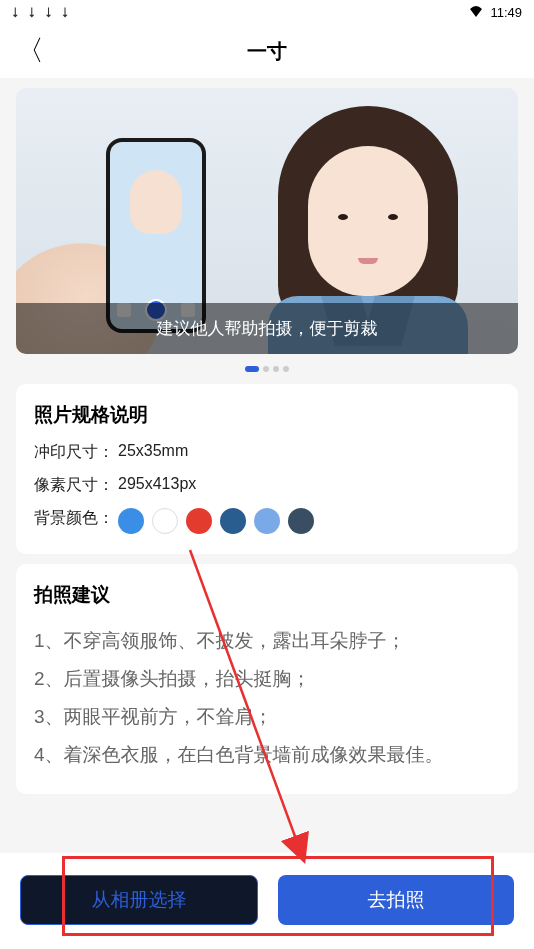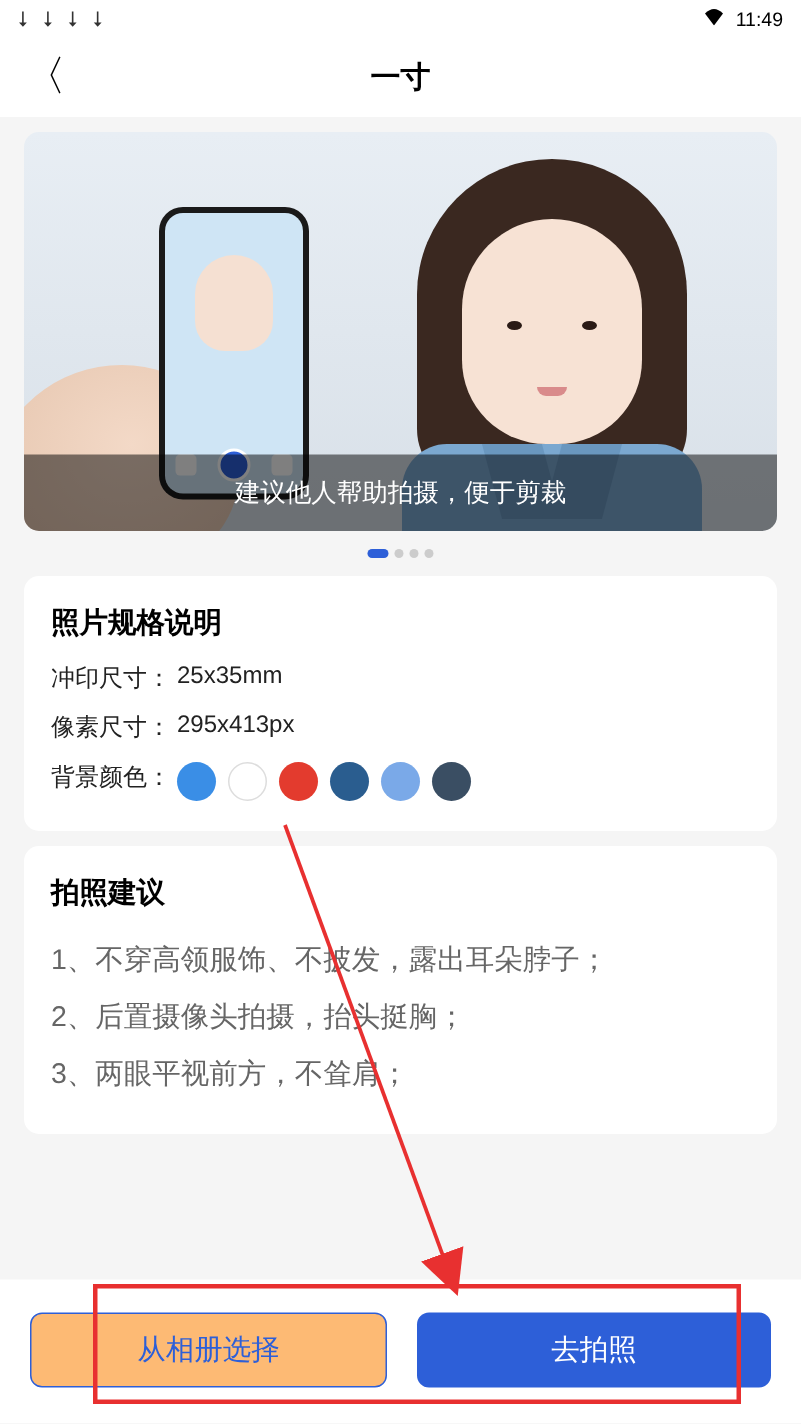--- a/index.html
+++ b/index.html
@@ -187,21 +187,21 @@
     .btn {
       flex: 1;
       height: 50px;
       border-radius: 8px;
       font-size: 19px;
       display: flex;
       align-items: center;
       justify-content: center;
       cursor: pointer;
     }
-    .btn-outline { border: 1.5px solid #2d5fd8; color: #2d5fd8; background: #fdba74; }
+    .btn-outline { border: 1.5px solid #2d5fd8; color: #2d5fd8; background: #0f172a; }
     .btn-primary { background: #2d5fd8; color: #fff; border: none; }
     .annotation-box {
       position: absolute;
       border: 3px solid #e83030;
       pointer-events: none;
       z-index: 100;
     }
     .annotation-arrow {
       position: absolute;
       pointer-events: none;
@@ -292,20 +292,21 @@
       </div>
   </div>
 </div>
 
 <div class="card">
   <div class="card-title">拍照建议</div>
   <div id="tips-list">
       <div class="tip">1、不穿高领服饰、不披发，露出耳朵脖子；</div>
       <div class="tip">2、后置摄像头拍摄，抬头挺胸；</div>
       <div class="tip">3、两眼平视前方，不耸肩；</div>
+      <div class="tip">4、着深色衣服，在白色背景墙前成像效果最佳。</div>
     </div>
 </div>
 
 <div class="button-bar">
   <div class="btn btn-outline">从相册选择</div>
   <div class="btn btn-primary">去拍照</div>
 </div>
 
 <div class="annotation-box" style="left:62px; top:856px; width:432px; height:80px;"></div>
 <svg class="annotation-arrow" style="left:180px; top:540px; width:160px; height:330px;">

